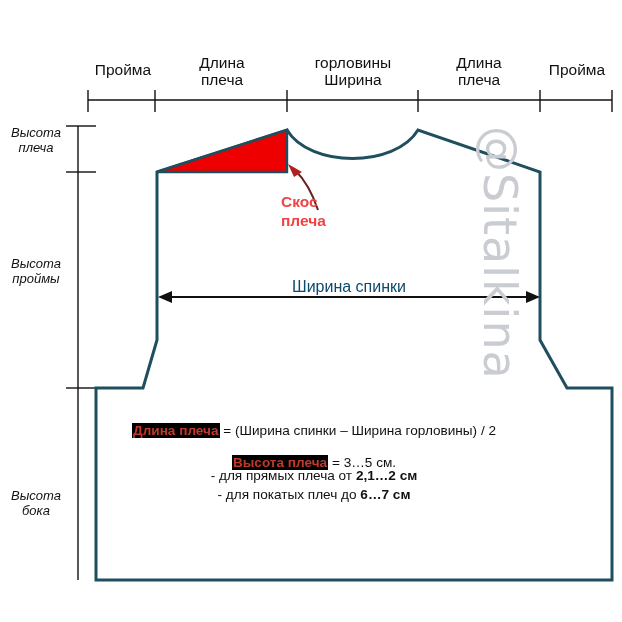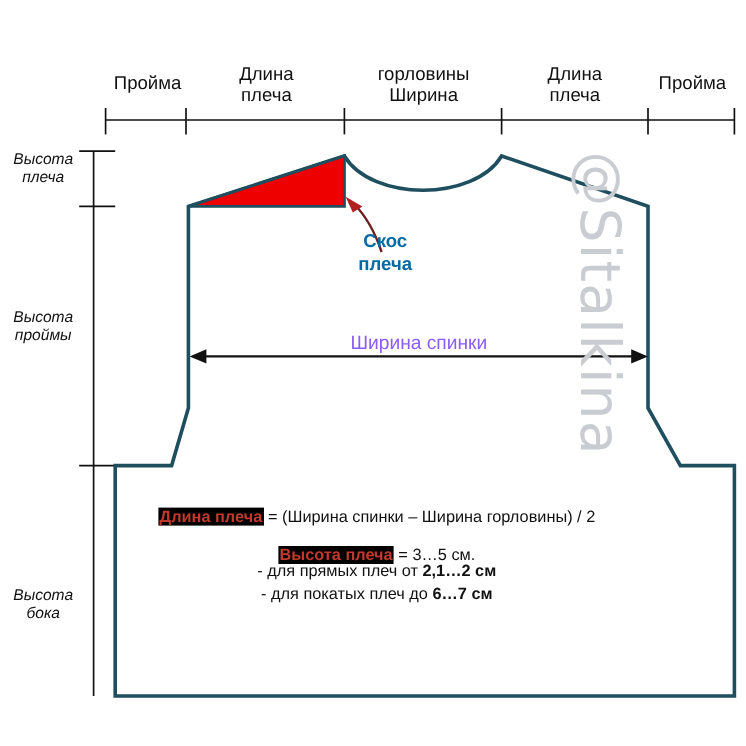--- a/index.html
+++ b/index.html
@@ -10,25 +10,25 @@
     overflow:hidden;
     position:relative;
   }
   #stage{position:absolute;left:0;top:0;width:538px;height:622px;}
   svg.layer{position:absolute;left:0;top:0;width:622px;height:622px;}
 
   .lbl{position:absolute;text-align:center;color:#111;line-height:1.12;}
   .top-lbl{font-size:15.5px;}
   .side-lbl{font-size:13px;font-style:italic;}
 
-  .width-lbl{position:absolute;font-size:16px;color:#8b5cf6;text-align:center;}
+  .width-lbl{position:absolute;font-size:16px;color:#0c4a6e;text-align:center;}
 
   .skos{
-    position:absolute;text-align:center;
-    font-size:15.5px;font-weight:bold;color:#0369a1;line-height:1.25;
+    position:absolute;text-align:left;
+    font-size:15.5px;font-weight:bold;color:#ef4444;line-height:1.25;
   }
 
   .formula-block{position:absolute;left:118px;top:424px;width:392px;text-align:center;}
   .f-line{font-size:13.6px;color:#111;line-height:1.0;}
   .f1{margin-bottom:18px;}
   .f2{margin-bottom:0;}
   .f3{margin-bottom:5px;}
   .hl{color:#c0392b;font-weight:bold;background:#000000;padding:0 1px;}
   .bd{font-weight:bold;}
 
@@ -143,21 +143,21 @@
   </div>
 
   <div class="formula-block">
     <div class="f-line f1">
       <span class="hl">Длина плеча</span><span> = (Ширина спинки – Ширина горловины) / 2</span>
     </div>
     <div class="f-line f2">
       <span class="hl">Высота плеча</span><span> = 3…5 см.</span>
     </div>
     <div class="f-line f3">
-      <span>- для прямых плеч от </span><span class="bd">2,1…2 см</span>
+      <span>- для прямых плеча от </span><span class="bd">2,1…2 см</span>
     </div>
     <div class="f-line">
       <span>- для покатых плеч до </span><span class="bd">6…7 см</span>
     </div>
   </div>
 
   <div class="watermark">@Sitalkina</div>
 
 </div>
 

